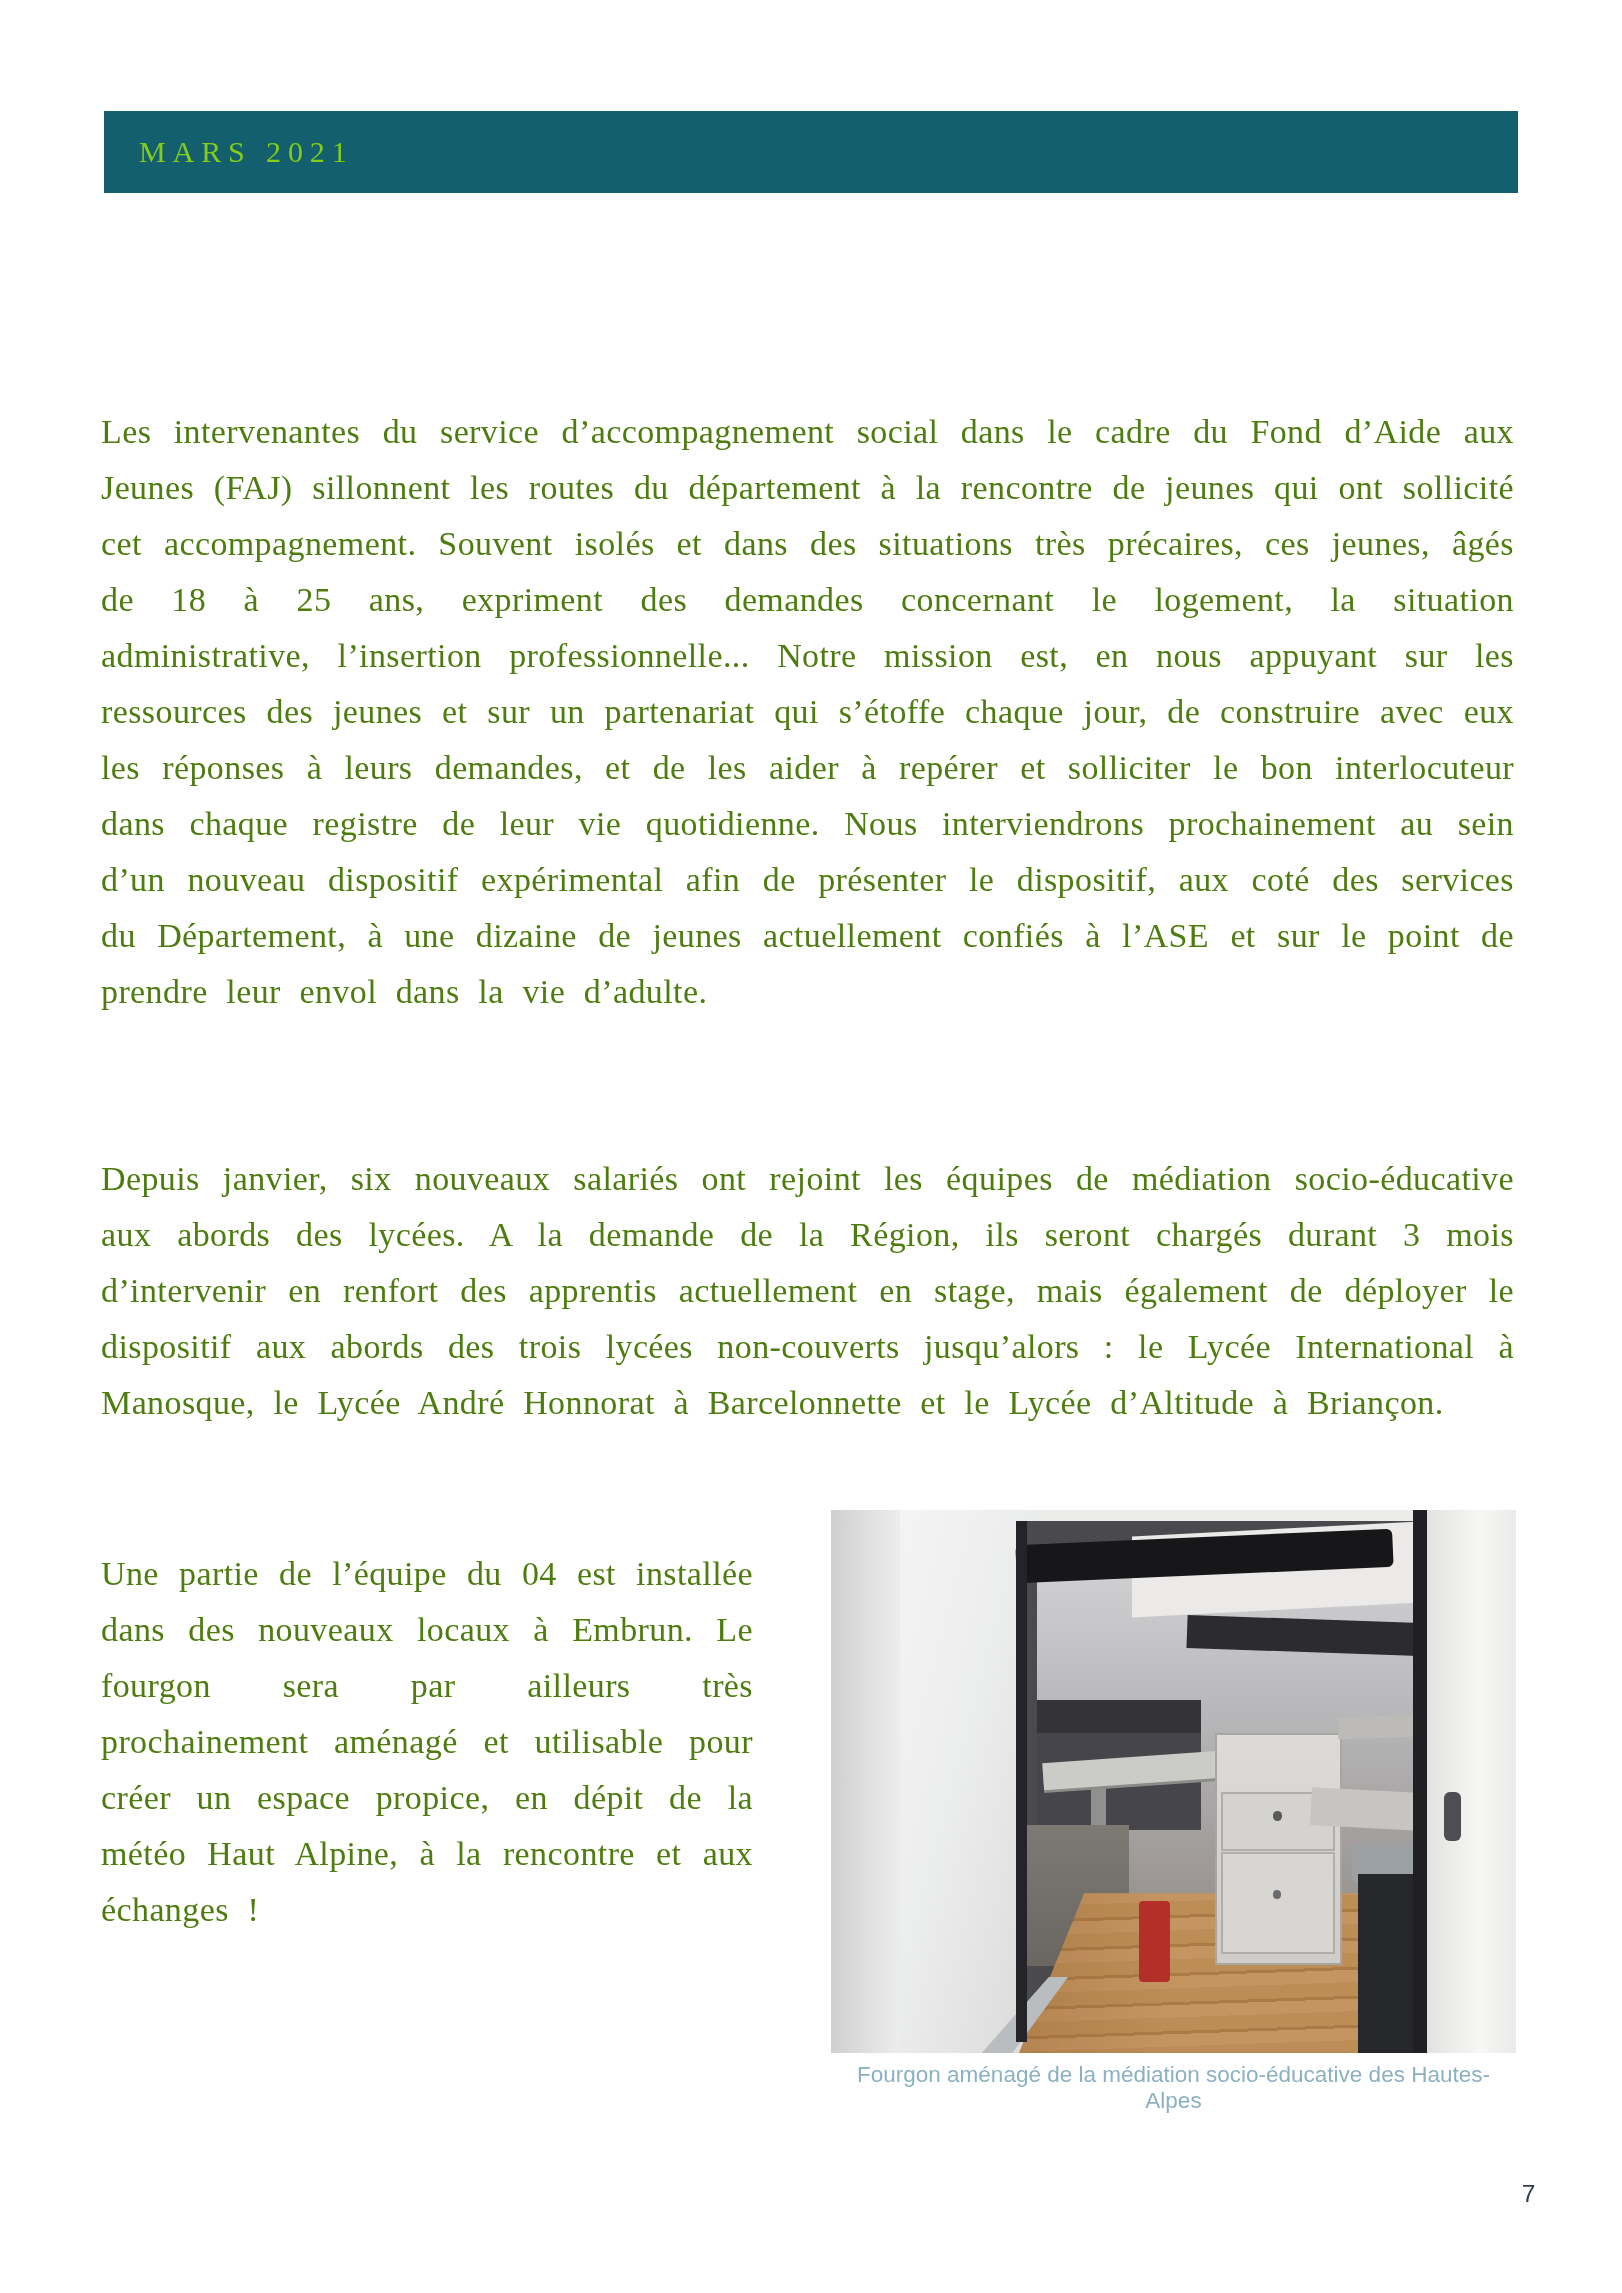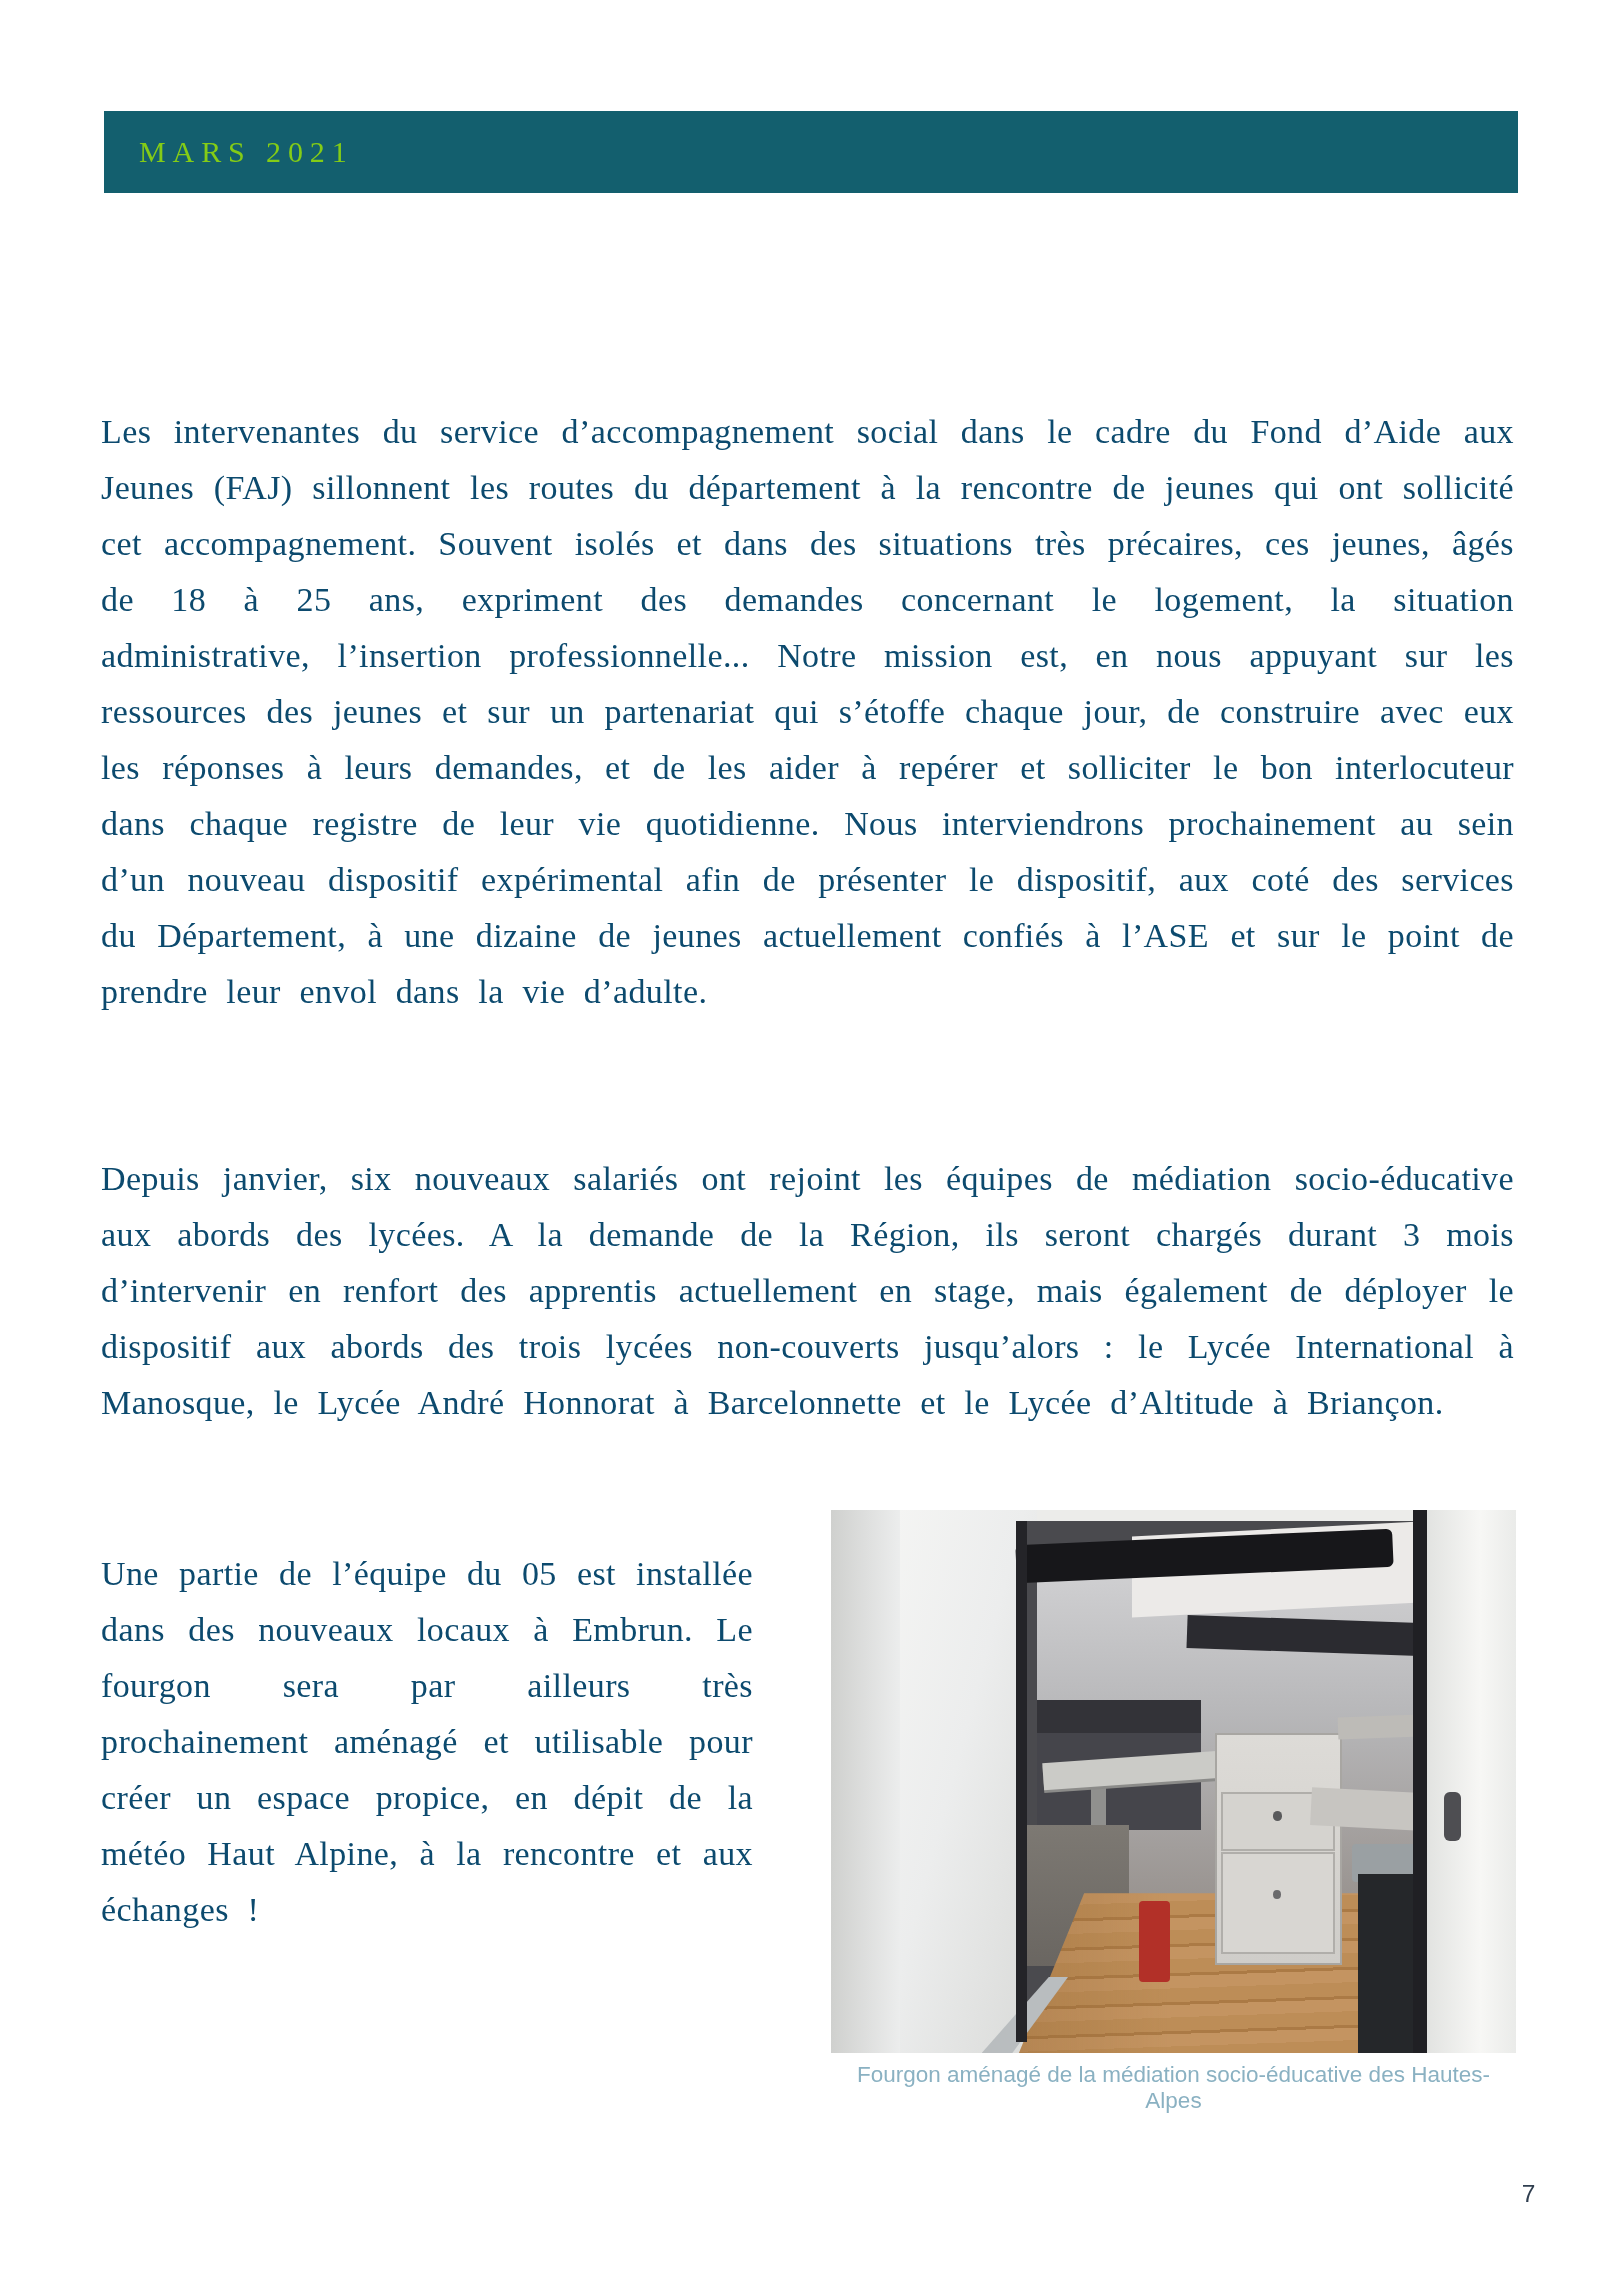--- a/index.html
+++ b/index.html
@@ -9,21 +9,21 @@
   }
   .header-bar{
     position:absolute;left:104px;top:111px;width:1414px;height:82px;
     background:#135F6E;display:flex;align-items:center;
   }
   .header-title{
     color:#84cc16;font-size:30px;letter-spacing:6.9px;padding-left:35px;
     font-family:"Liberation Serif", serif;font-weight:400;
   }
   .body-para{
-    position:absolute;color:#0c4a6e;font-size:34px;line-height:56px;
+    position:absolute;color:#4d7c0f;font-size:34px;line-height:56px;
     text-align:justify;letter-spacing:0.4px;word-spacing:9.8px;
   }
   .para-1{left:101px;top:370px;width:1413px;}
   .para-2{left:101px;top:1117px;width:1413px;}
   .para-3{left:101px;top:1512px;width:652px;}
   .photo{
     position:absolute;left:831px;top:1510px;width:685px;height:543px;
     background:#ececea;overflow:hidden;
   }
   .photo *{position:absolute;}
@@ -93,21 +93,21 @@
 <body>
 
 <div class="header-bar">
   <span class="header-title">MARS 2021</span>
 </div>
 
 <p class="body-para para-1">Les intervenantes du service d’accompagnement social dans le cadre du Fond d’Aide aux Jeunes (FAJ) sillonnent les routes du département à la rencontre de jeunes qui ont sollicité cet accompagnement. Souvent isolés et dans des situations très précaires, ces jeunes, âgés de 18 à 25 ans, expriment des demandes concernant le logement, la situation administrative, l’insertion professionnelle... Notre mission est, en nous appuyant sur les ressources des jeunes et sur un partenariat qui s’étoffe chaque jour, de construire avec eux les réponses à leurs demandes, et de les aider à repérer et solliciter le bon interlocuteur dans chaque registre de leur vie quotidienne. Nous interviendrons prochainement au sein d’un nouveau dispositif expérimental afin de présenter le dispositif, aux coté des services du Département, à une dizaine de jeunes actuellement confiés à l’ASE et sur le point de prendre leur envol dans la vie d’adulte.</p>
 
 <p class="body-para para-2">Depuis janvier, six nouveaux salariés ont rejoint les équipes de médiation socio-éducative aux abords des lycées. A la demande de la Région, ils seront chargés durant 3 mois d’intervenir en renfort des apprentis actuellement en stage, mais également de déployer le dispositif aux abords des trois lycées non-couverts jusqu’alors : le Lycée International à Manosque, le Lycée André Honnorat à Barcelonnette et le Lycée d’Altitude à Briançon.</p>
 
-<p class="body-para para-3">Une partie de l’équipe du 05 est installée dans des nouveaux locaux à Embrun. Le fourgon sera par ailleurs très prochainement aménagé et utilisable pour créer un espace propice, en dépit de la météo Haut Alpine, à la rencontre et aux échanges !</p>
+<p class="body-para para-3">Une partie de l’équipe du 04 est installée dans des nouveaux locaux à Embrun. Le fourgon sera par ailleurs très prochainement aménagé et utilisable pour créer un espace propice, en dépit de la météo Haut Alpine, à la rencontre et aux échanges !</p>
 
 <div class="photo">
   <div class="van-left-panel"></div>
   <div class="van-left-shade"></div>
   <div class="door-opening"></div>
   <div class="interior-wall"></div>
   <div class="ceiling-patch"></div>
   <div class="top-rail"></div>
   <div class="upper-band"></div>
   <div class="bench"></div>

